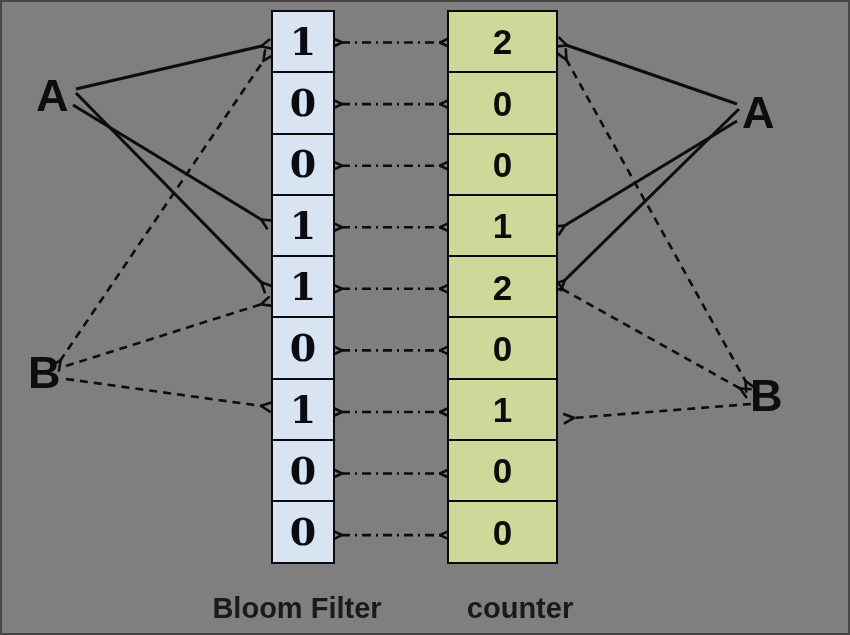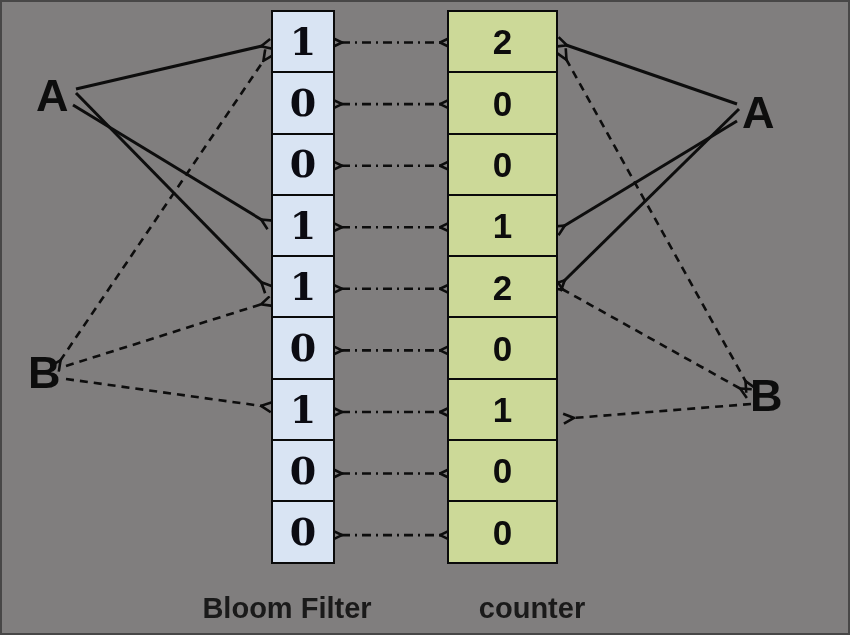--- a/index.html
+++ b/index.html
@@ -127,17 +127,17 @@
     <div class="cell">1</div>
     <div class="cell">0</div>
     <div class="cell">0</div>
   </div>
 
   <div class="elem" style="left:36px;top:73px;">A</div>
   <div class="elem" style="left:28px;top:350px;">B</div>
   <div class="elem" style="left:742px;top:90px;">A</div>
   <div class="elem" style="left:750px;top:373px;">B</div>
 
-  <div class="caption" style="left:287px;top:592px;">Bloom Filter</div>
-  <div class="caption" style="left:532px;top:592px;">counter</div>
+  <div class="caption" style="left:297px;top:592px;">Bloom Filter</div>
+  <div class="caption" style="left:520px;top:592px;">counter</div>
 
 
 </div>
 
 </body></html>

